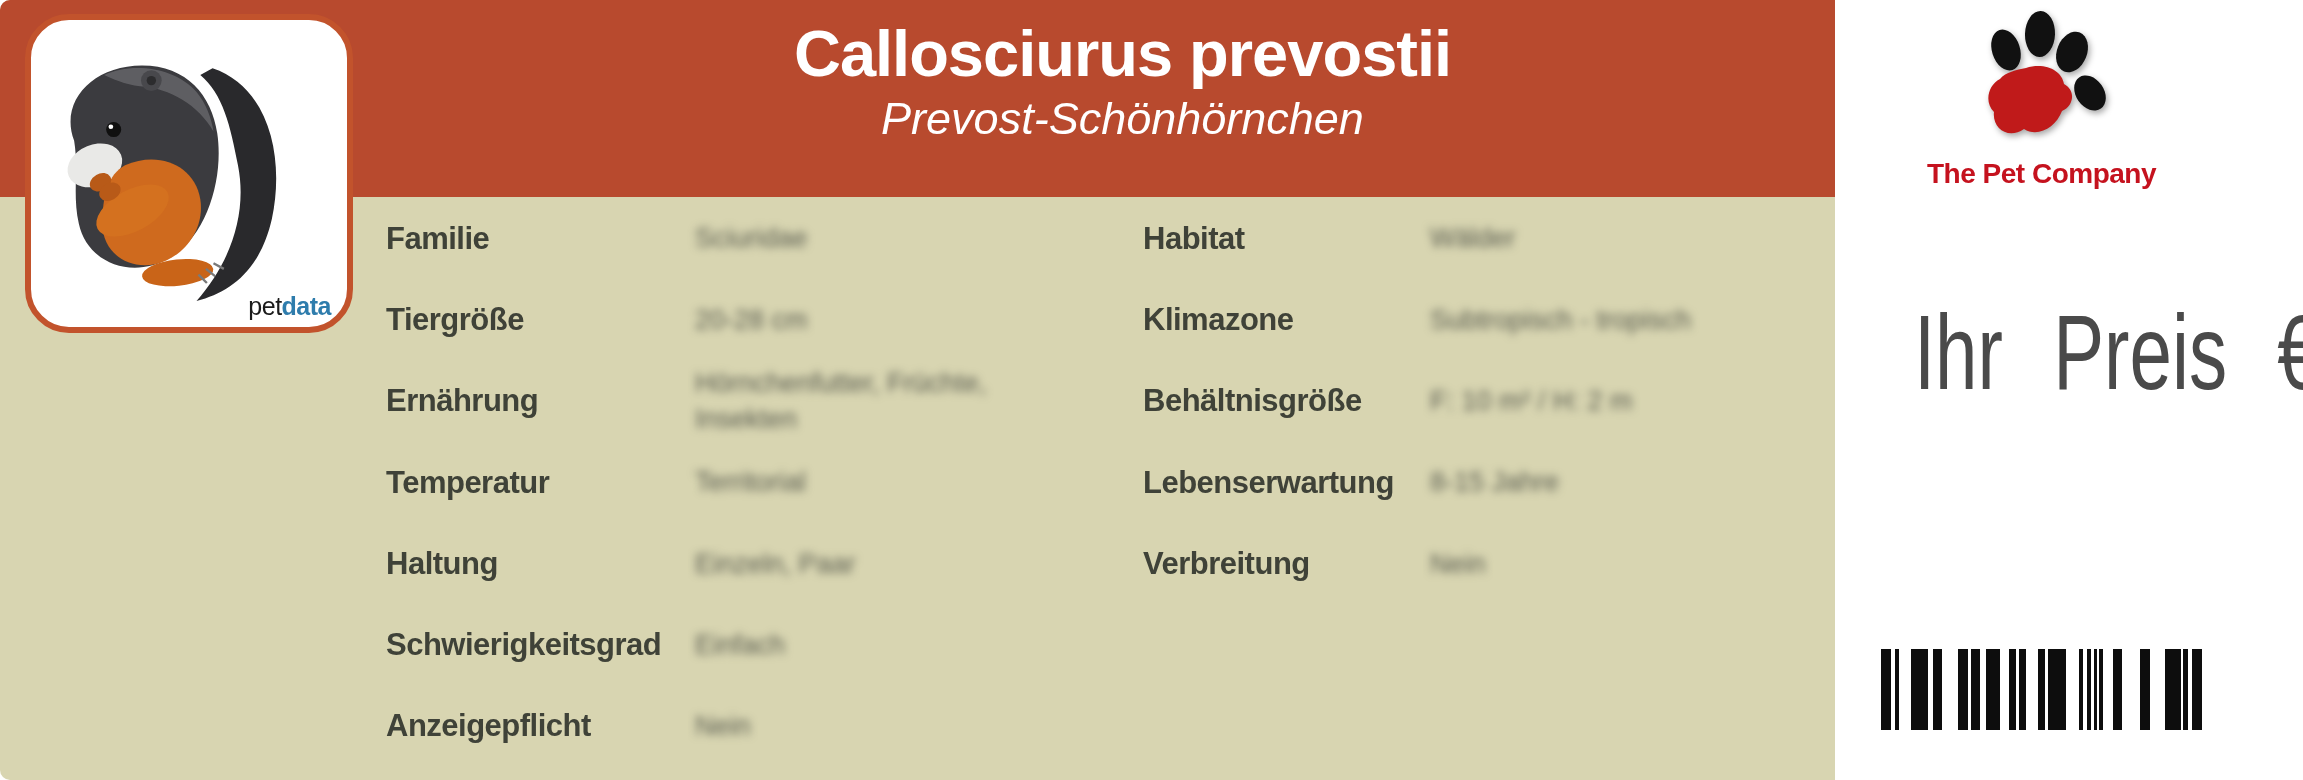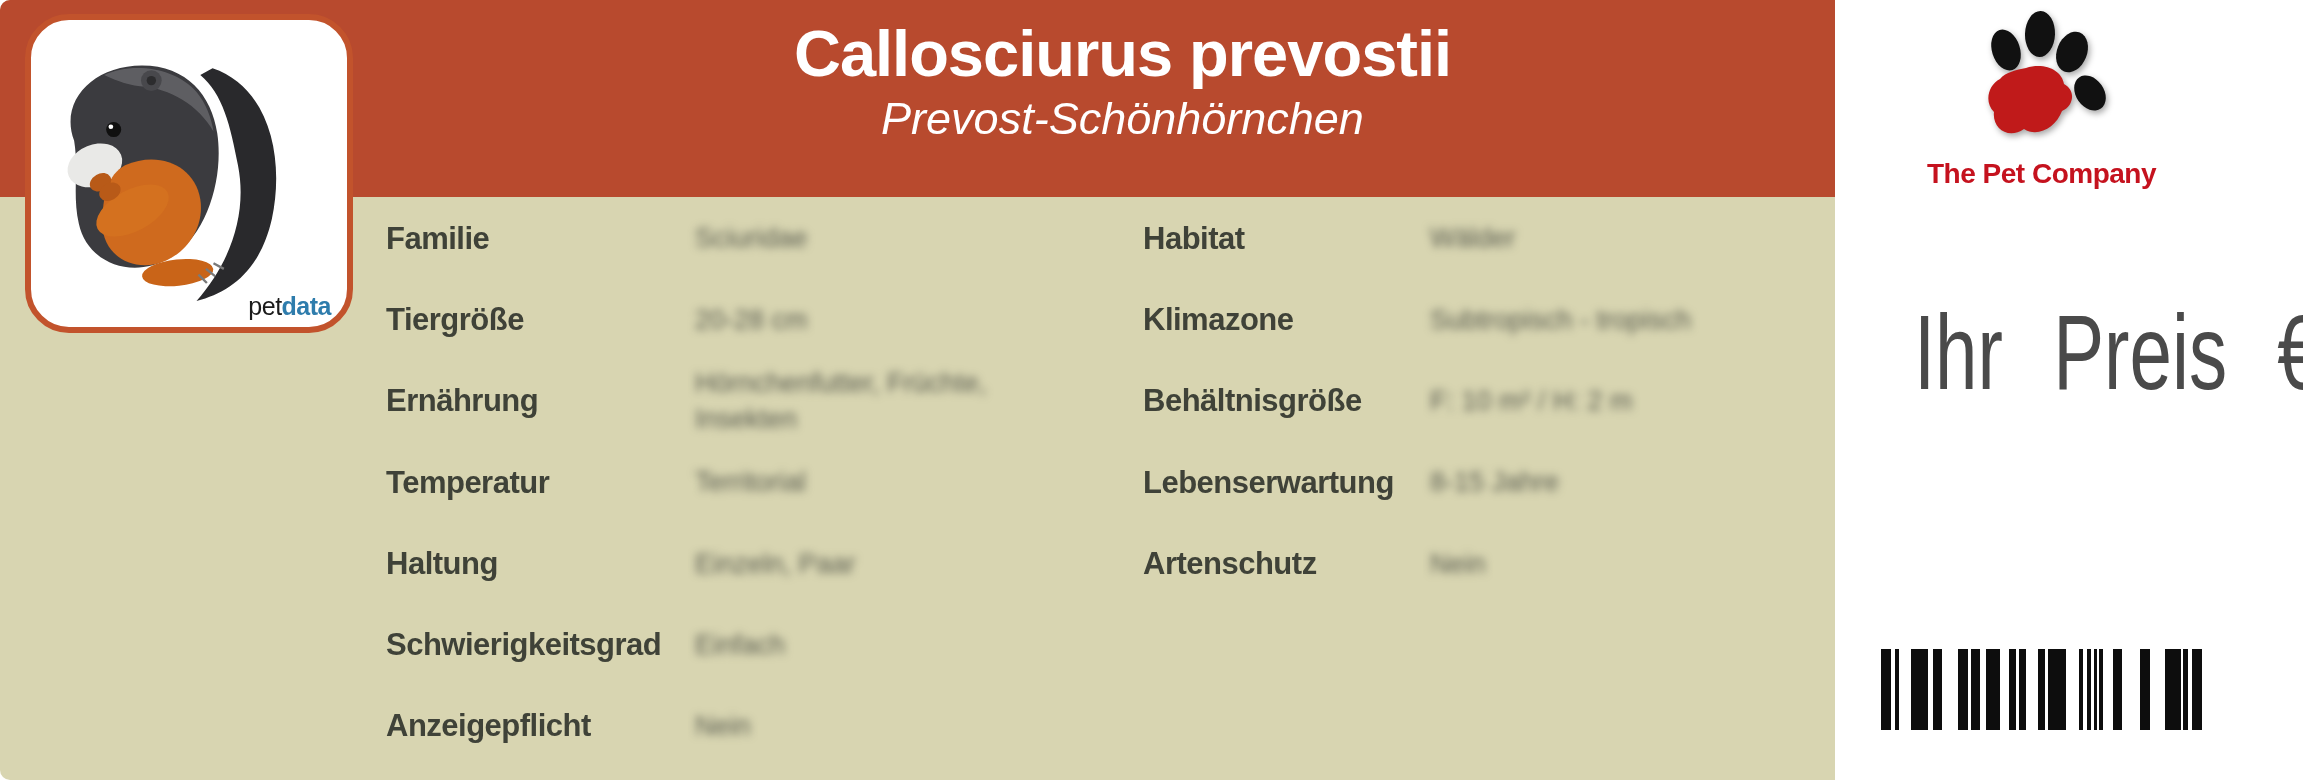--- a/index.html
+++ b/index.html
@@ -127,21 +127,21 @@
       </div>
     <div class="row">
         <div class="flabel">Behältnisgröße</div>
         <div class="fvalue">F: 10 m² / H: 2 m</div>
       </div>
     <div class="row">
         <div class="flabel">Lebenserwartung</div>
         <div class="fvalue">8-15 Jahre</div>
       </div>
     <div class="row">
-        <div class="flabel">Artenschutz</div>
+        <div class="flabel">Verbreitung</div>
         <div class="fvalue">Nein</div>
       </div>
   </div>
 
   <div class="side">
     <svg class="paw" width="168" height="150" viewBox="0 0 160 150" xmlns="http://www.w3.org/2000/svg">
       <ellipse cx="44" cy="42" rx="14" ry="21" fill="#111111" transform="rotate(-18 44 42)"></ellipse>
       <ellipse cx="78" cy="26" rx="15" ry="23" fill="#111111" transform="rotate(2 78 26)"></ellipse>
       <ellipse cx="110" cy="44" rx="15" ry="21" fill="#111111" transform="rotate(22 110 44)"></ellipse>
       <ellipse cx="128" cy="85" rx="19" ry="14" fill="#111111" transform="rotate(55 128 85)"></ellipse>

